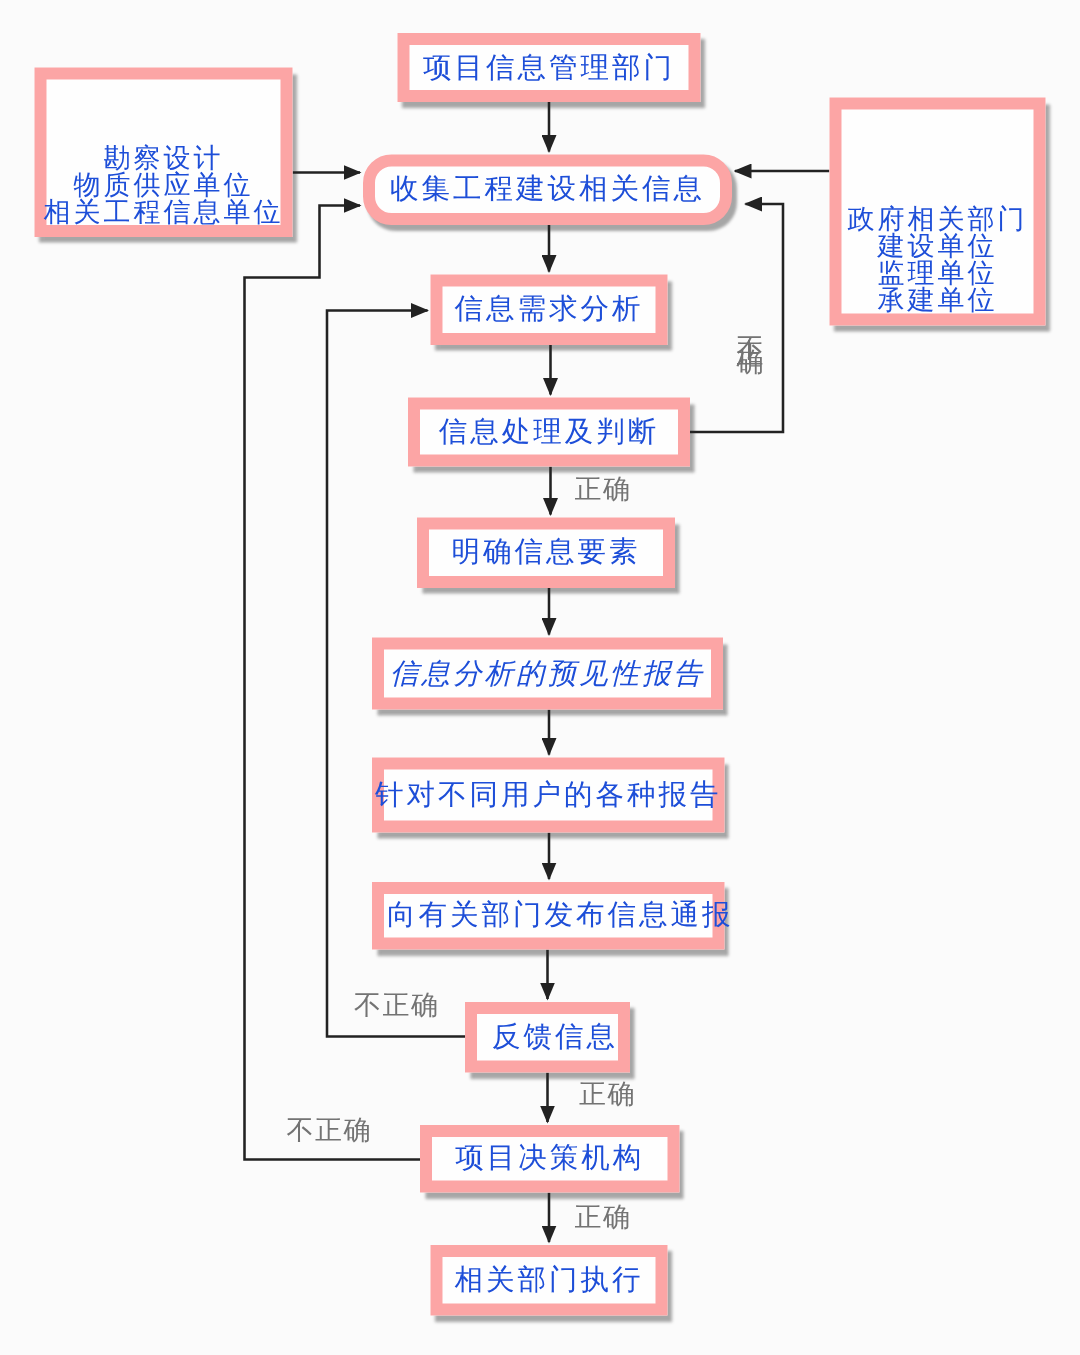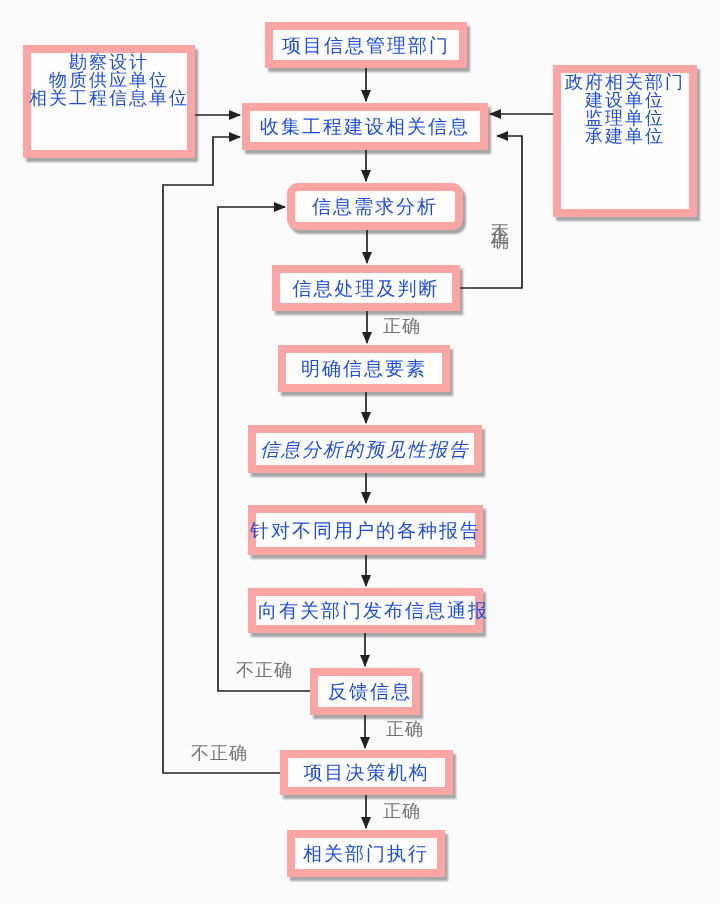--- a/index.html
+++ b/index.html
@@ -28,21 +28,21 @@
     align-items: center;
     justify-content: center;
     color: #1d4ed8;
     font-size: 19px;
     letter-spacing: 2px;
     white-space: nowrap;
     line-height: 1;
   }
   .node.multi {
     flex-direction: column;
-    justify-content: flex-start;
+    justify-content: flex-end;
     font-size: 18px;
     letter-spacing: 2px;
   }
   .lbl {
     position: absolute;
     z-index: 3;
     color: #737373;
     font-size: 18px;
     letter-spacing: 1px;
     white-space: nowrap;
@@ -95,25 +95,25 @@
     <span>相关工程信息单位</span>
   </div>
 
   <div class="node multi" style="left:553px; top:65px; width:144px; height:152px;">
     <span>政府相关部门</span>
     <span>建设单位</span>
     <span>监理单位</span>
     <span>承建单位</span>
   </div>
 
-  <div class="node" style="left:242px; top:103px; width:246px; height:47px;">
+  <div class="node" style="left:242px; top:103px; width:246px; height:47px;border-radius:19px;">
     <span>收集工程建设相关信息</span>
   </div>
 
-  <div class="node" style="left:287px; top:183px; width:176px; height:47px;border-radius:11px;">
+  <div class="node" style="left:287px; top:183px; width:158px; height:47px;">
     <span>信息需求分析</span>
   </div>
 
   <div class="node" style="left:272px; top:265px; width:188px; height:46px;">
     <span>信息处理及判断</span>
   </div>
 
   <div class="node" style="left:278px; top:345px; width:172px; height:47px;align-items:center;">
     <span>明确信息要素</span>
   </div>

